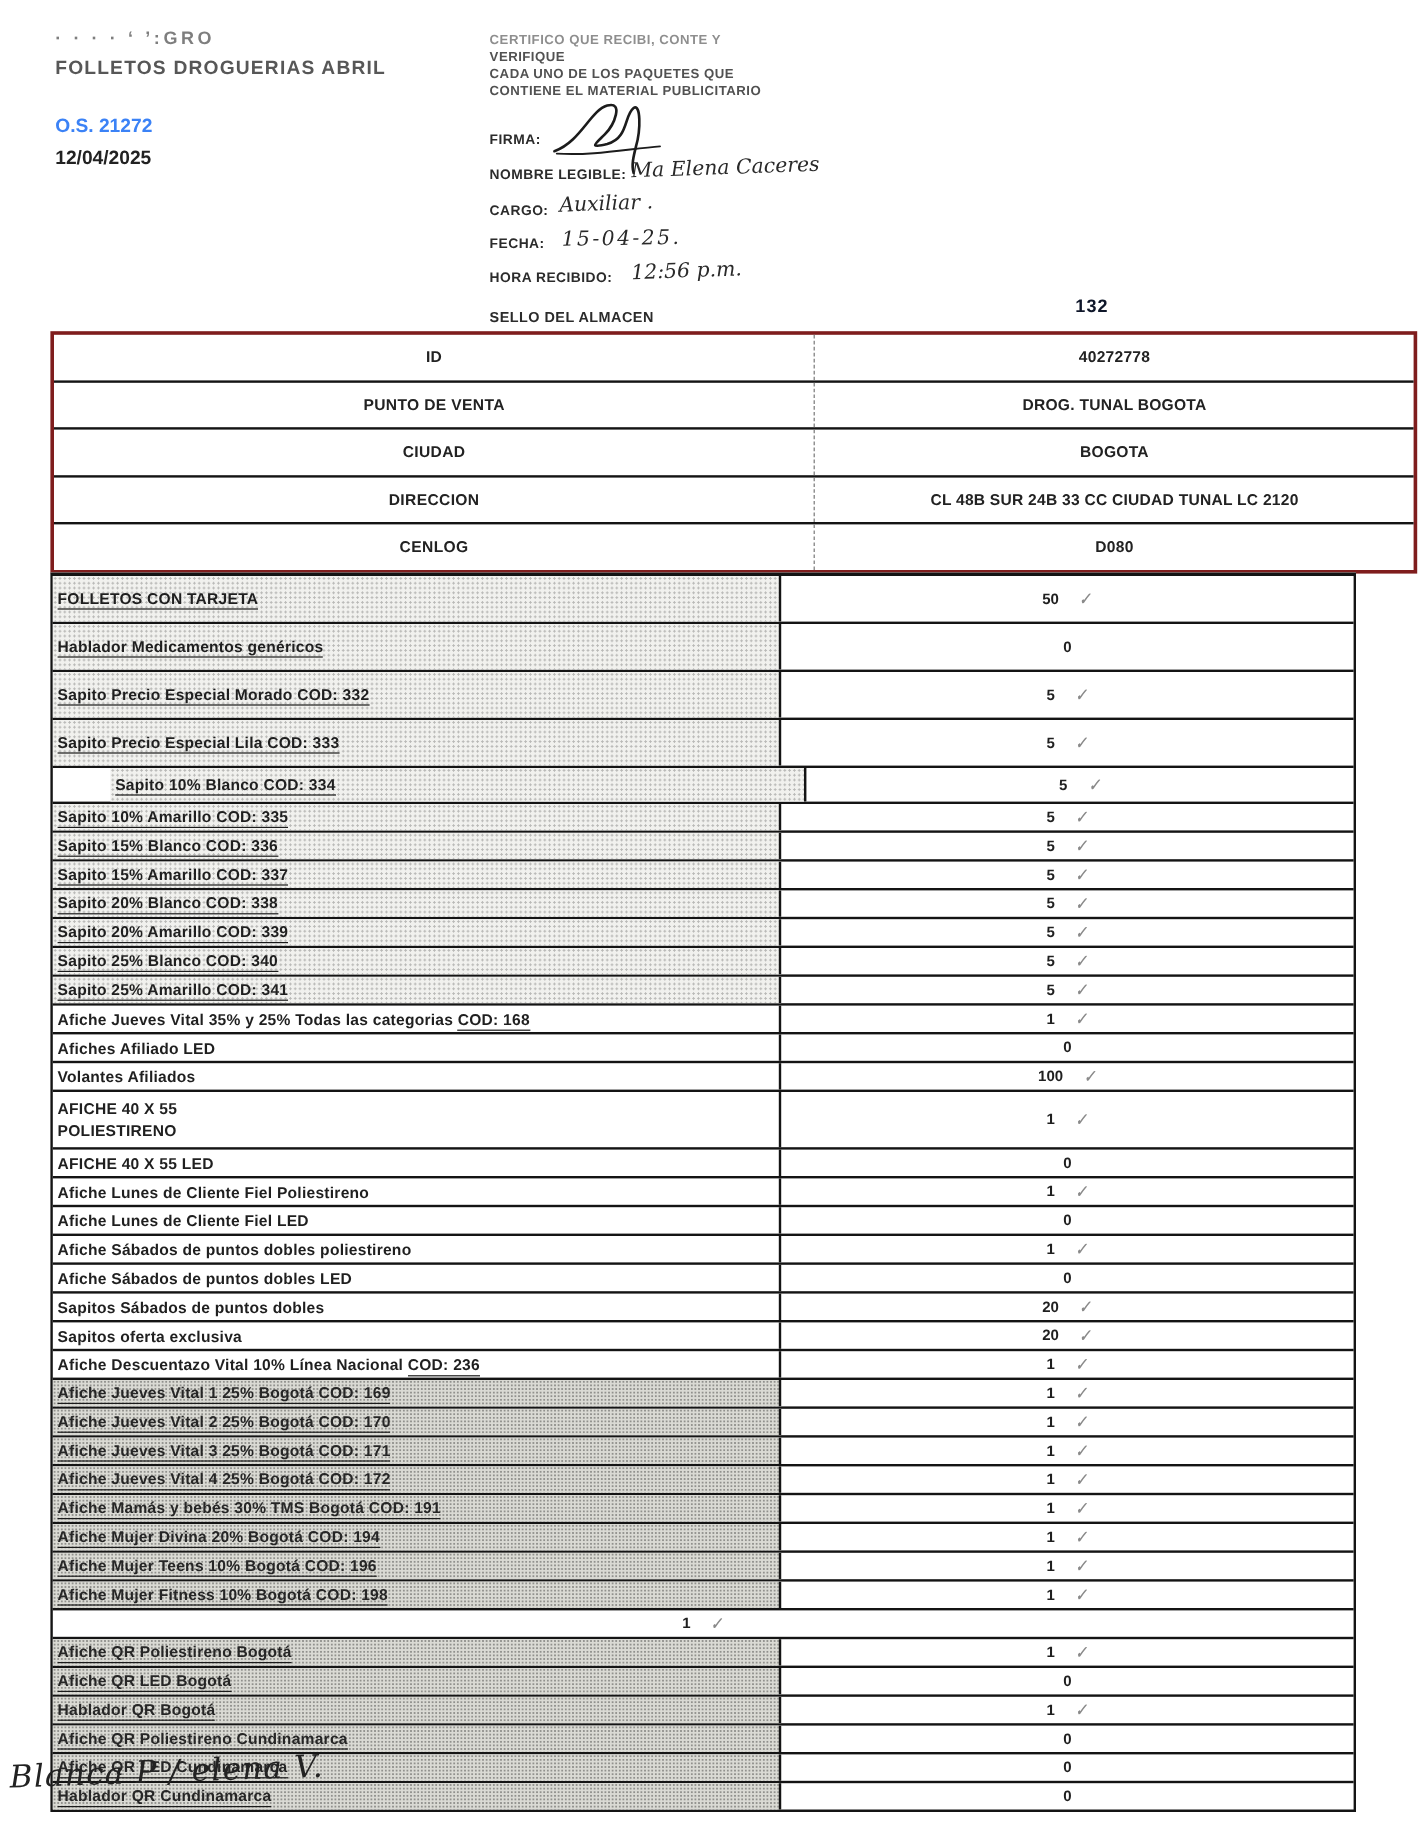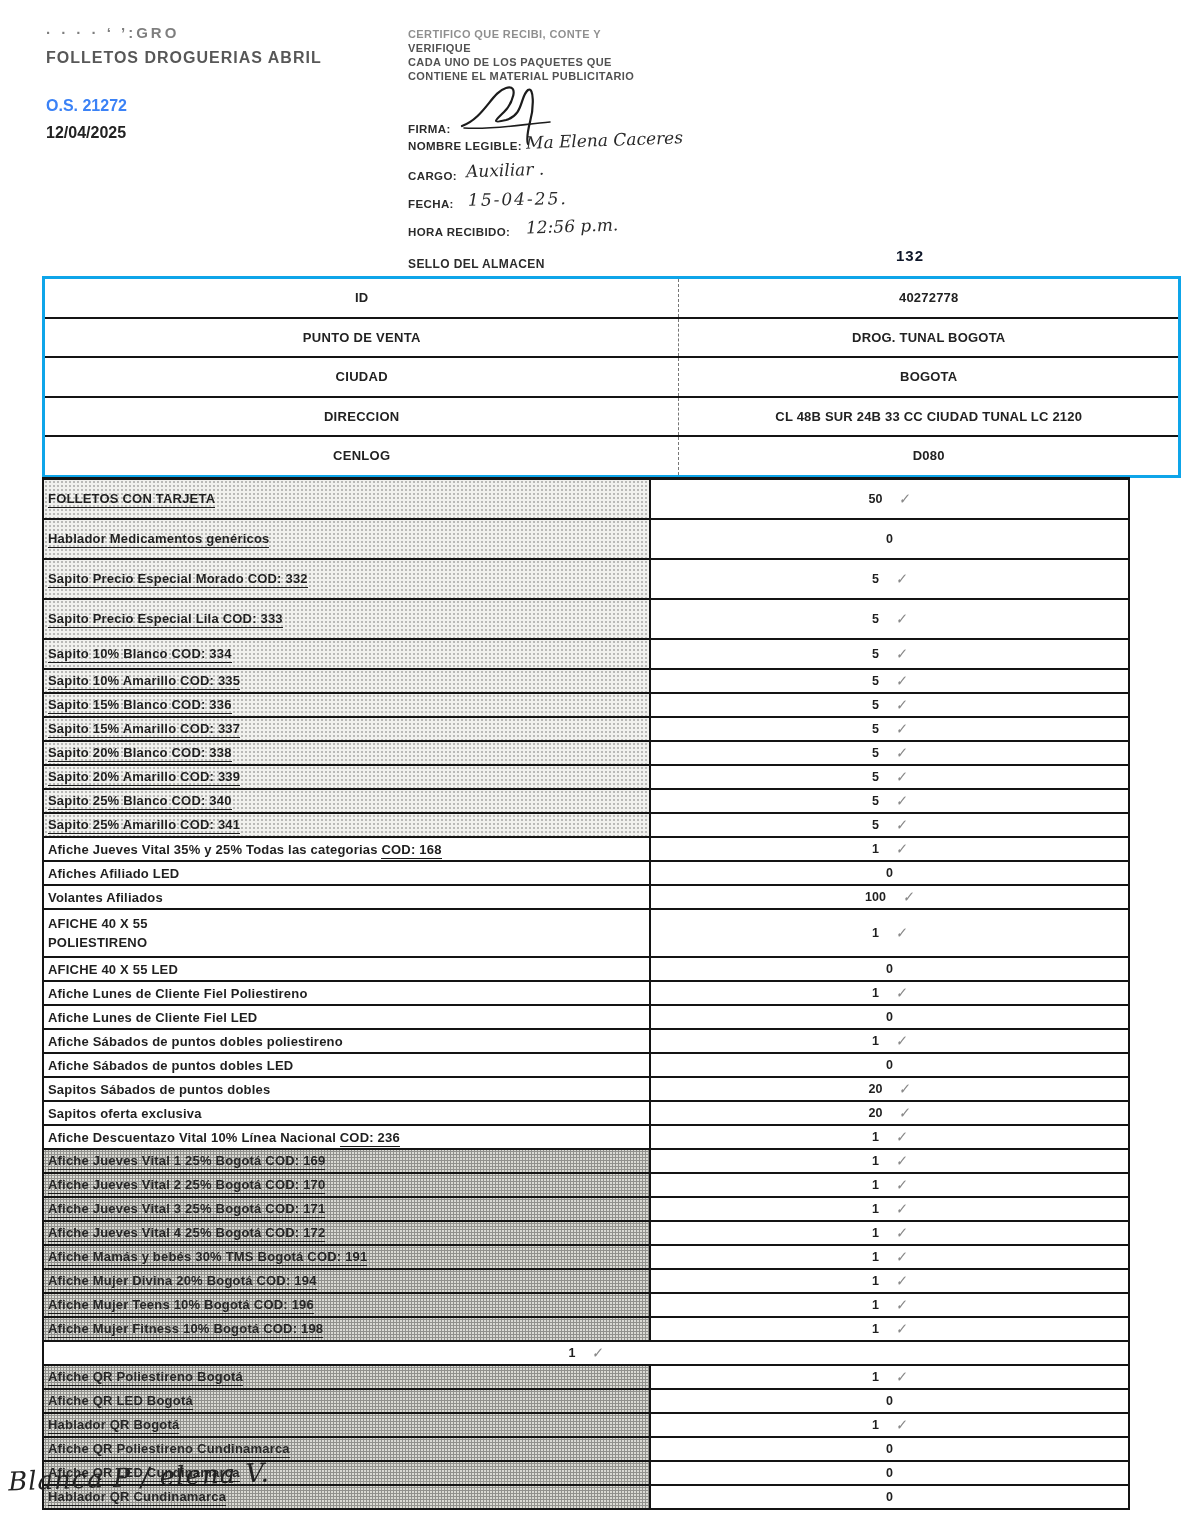--- a/index.html
+++ b/index.html
@@ -14,47 +14,47 @@
   .hl-os{margin-top:30px;font-weight:700;font-size:16px;color:#3b82f6;}
   .hl-date{margin-top:9px;font-weight:700;font-size:16px;color:#222;}
   
   .certify{position:absolute;left:408px;top:26px;width:470px;height:250px;}
   .cert-line{position:absolute;font-size:11px;font-weight:700;color:#333;letter-spacing:.4px;opacity:.85;white-space:nowrap;}
   .cl1{top:2px;opacity:.55;}
   .cl2{top:16px;}
   .cl3{top:30px;}
   .cl4{top:44px;}
   .f-label{position:absolute;font-size:11.5px;font-weight:700;color:#2b2b2b;letter-spacing:.4px;white-space:nowrap;}
-  .f-firma{top:85px;margin-top:12px;}
+  .f-firma{top:85px;}
   .f-nombre{top:114px;}
   .f-cargo{top:144px;}
   .f-fecha{top:172px;}
   .f-hora{top:200px;}
   .f-sello{top:231px;font-size:12px;}
   .hand{font-family:"DejaVu Serif",serif;font-style:italic;color:#2a2a2a;white-space:nowrap;display:inline-block;}
   .hw-nombre{position:absolute;left:118px;top:104px;font-size:17px;transform:rotate(-2deg);}
   .hw-cargo{position:absolute;left:58px;top:134px;font-size:17px;transform:rotate(-2deg);}
   .hw-fecha{position:absolute;left:60px;top:163px;font-size:17px;transform:rotate(-1deg);letter-spacing:2px;}
   .hw-hora{position:absolute;left:118px;top:190px;font-size:17px;transform:rotate(-2deg);}
   .sig{position:absolute;left:46px;top:52px;}
   
   .pagenum{position:absolute;left:896px;top:247px;font-weight:700;font-size:15px;letter-spacing:1px;color:#0f172a;}
   
-  .itable{position:absolute;left:42px;top:276px;width:1139px;border:3px solid #0ea5e9;box-sizing:border-box;background:#fff;}
+  .itable{position:absolute;left:42px;top:276px;width:1139px;border:3px solid #7f1d1d;box-sizing:border-box;background:#fff;}
   .inforow{display:flex;height:37.5px;border-bottom:2.5px solid #141414;}
   .inforow:last-child{border-bottom:none;}
   .inforow .k{width:56%;display:flex;align-items:center;justify-content:center;
     font-weight:700;font-size:13px;letter-spacing:.3px;border-right:1px dashed #777;box-sizing:border-box;color:#222;}
   .inforow .v{flex:1;display:flex;align-items:center;justify-content:center;font-weight:700;font-size:13px;letter-spacing:.2px;color:#222;}
   
   .items{position:absolute;left:42px;top:477px;width:1088px;border:2px solid #141414;border-top:3px solid #141414;box-sizing:border-box;background:#fff;}
   .irow{display:flex;height:22px;border-bottom:2px solid #141414;}
   .irow:last-child{border-bottom:none;}
   .irow.h-tall{height:38px;}
-  .irow.h-med{height:28px;}
+  .irow.h-med{height:28px;padding-left:48px;}
   .irow.h-xtall{height:46px;}
   .lcell{width:56%;border-right:2px solid #141414;box-sizing:border-box;
     display:flex;flex-direction:column;justify-content:center;align-items:flex-start;
     padding-left:4px;font-size:13px;font-weight:700;color:#1f1f1f;letter-spacing:.2px;overflow:hidden;}
   .qcell{flex:1;display:flex;align-items:center;justify-content:center;font-weight:700;font-size:12.5px;color:#1f1f1f;}
   .lbl{display:inline-block;line-height:15px;white-space:nowrap;}
   .lbl2{display:inline-block;line-height:15px;margin-top:4px;white-space:nowrap;}
   .u{border-bottom:1.6px solid #1a1a1a;padding-bottom:1px;}
   .u-cod{border-bottom:1.6px solid #1a1a1a;padding-bottom:1px;}
   .shade-light .lcell{background-color:#f1f1ee;

